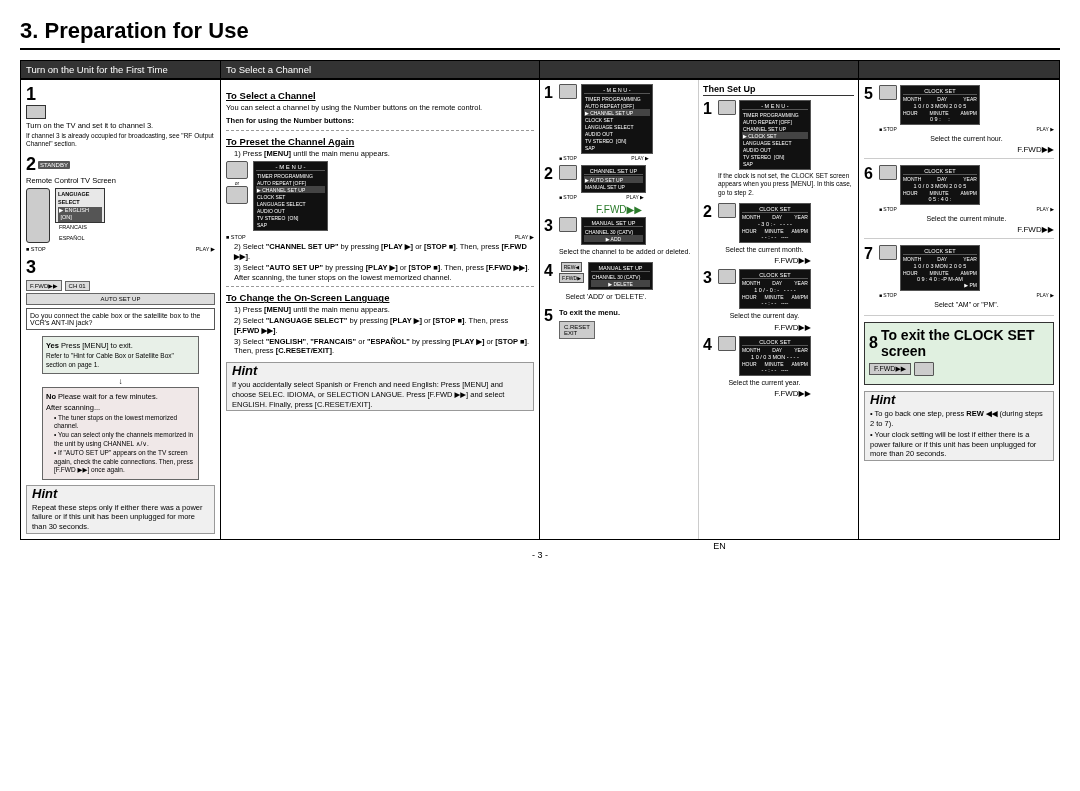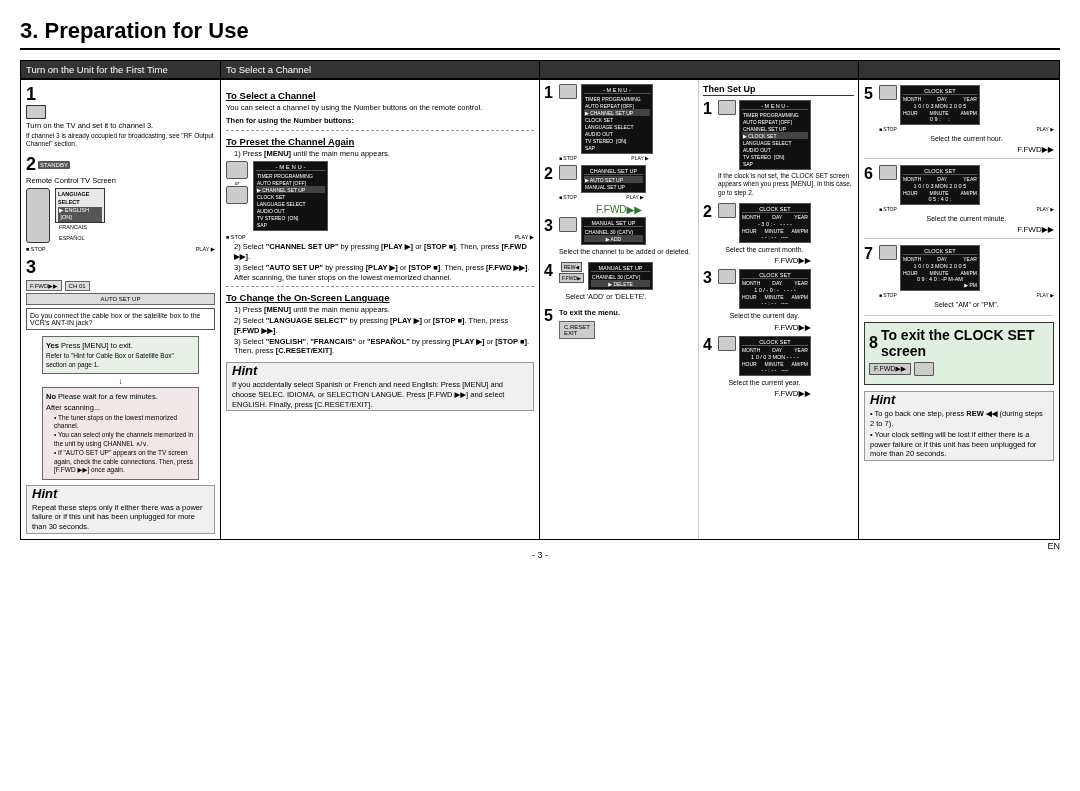--- a/index.html
+++ b/index.html
@@ -590,15 +590,15 @@
         <p class="note-text">• Your clock setting will be lost if either there is a power failure or if this unit has been unplugged for more than 20 seconds.</p>
       </div>
 
     </div>
 
   </div>
 
   <div style="display:flex; justify-content:space-between; margin-top:4px; align-items:center;">
     <div style="flex:1;"></div>
     <div class="page-num" style="flex:1; text-align:center;">- 3 -</div>
-    <div class="en-label" style="flex:1; text-align:right;">EN</div>
+    <div class="en-label" style="flex:1; text-align:left;">EN</div>
   </div>
 </div>
 
 </body></html>

